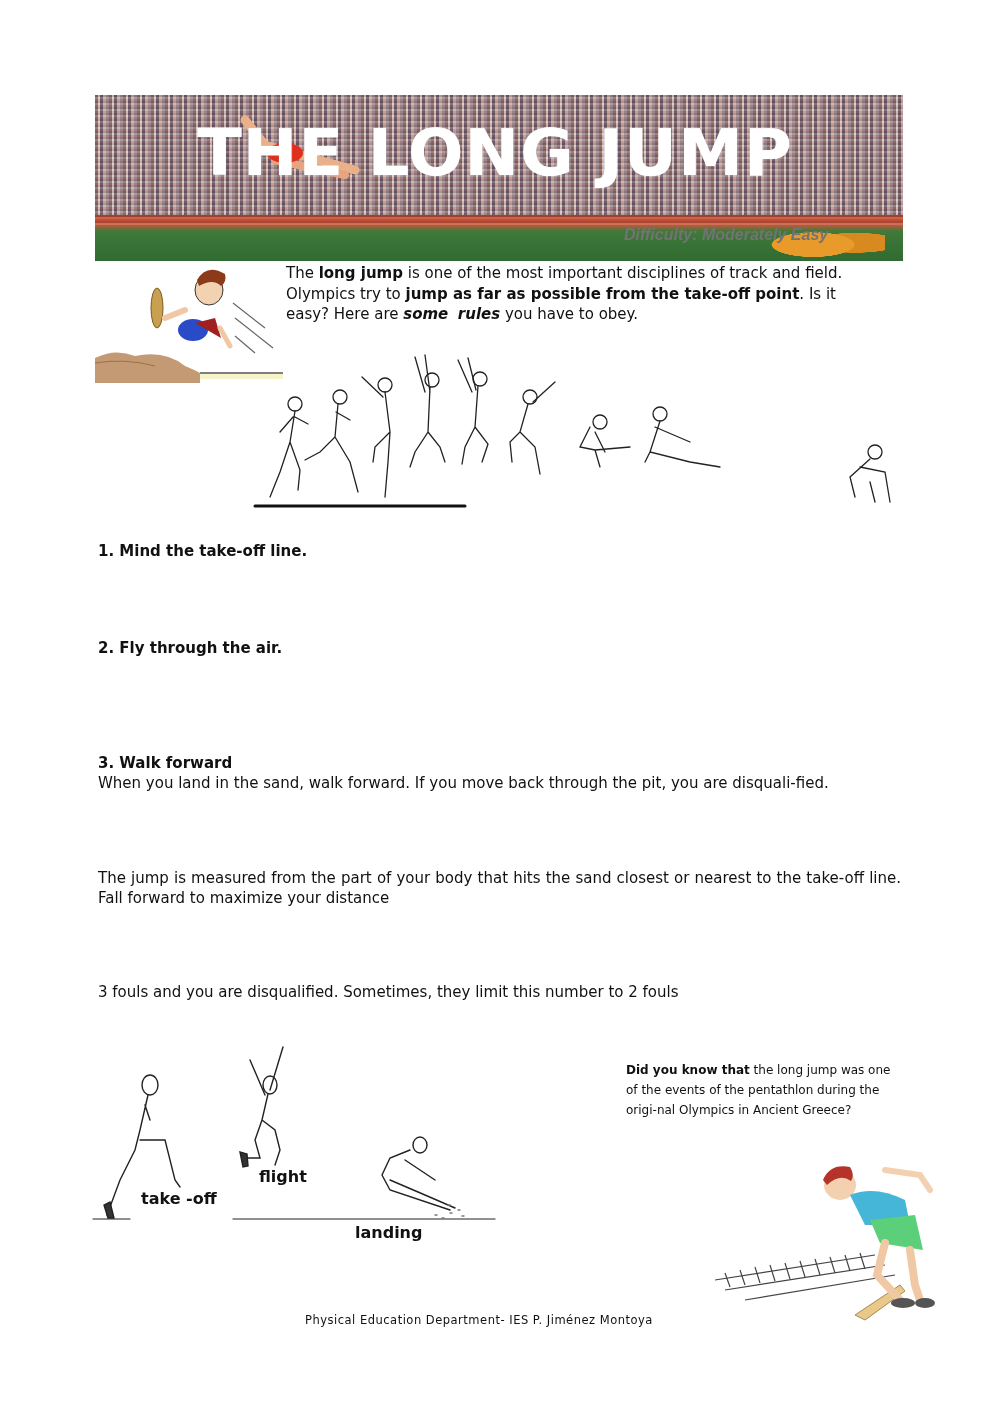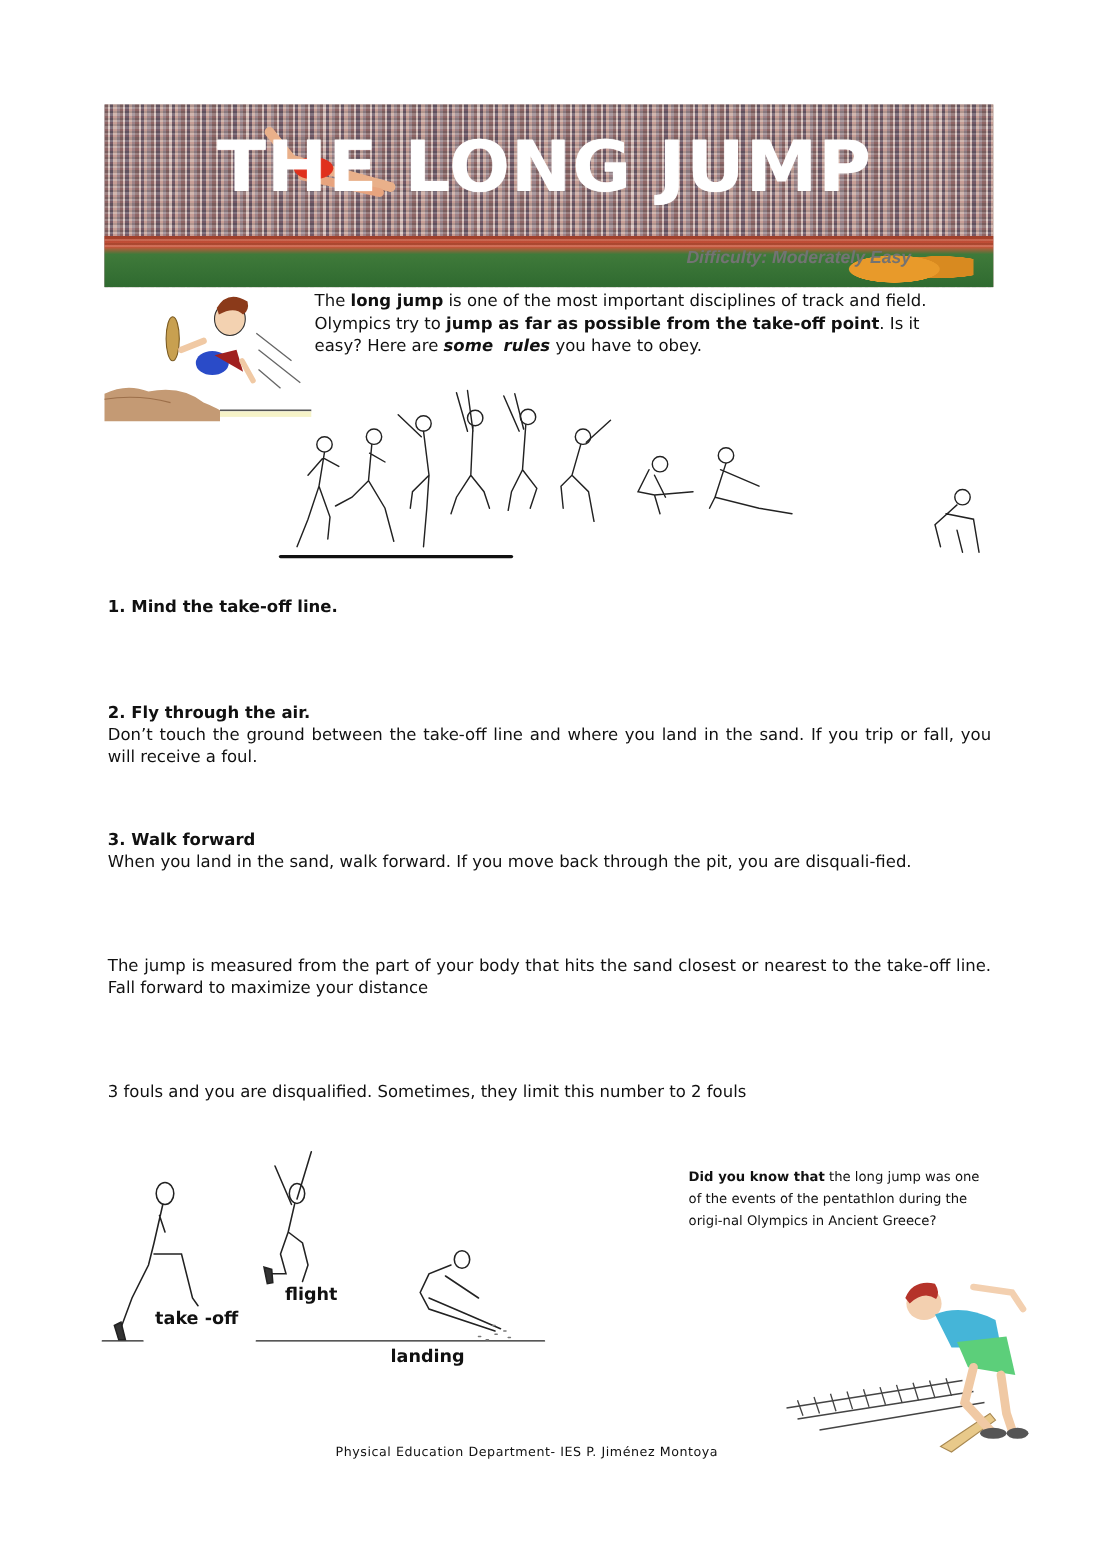--- a/index.html
+++ b/index.html
@@ -108,21 +108,20 @@
 
   <circle cx="625" cy="100" r="7"></circle>
     <path d="M620 107 L600 125 L605 145 M610 115 L635 120 L640 150 M620 130 L625 150"></path>
 </svg>
 
 <div class="abs rule" style="top:528px;margin-top:13px;">
   <div class="section-title">1. Mind the take-off line.</div>
 </div>
 <div class="abs rule" style="top:638px;">
   <div class="section-title">2. Fly through the air.</div>
-  <div class="section-body">Don’t touch the ground between the take-off line and where you land in the sand. If you trip or fall, you will receive a foul.</div>
 </div>
 <div class="abs rule" style="top:753px;">
   <div class="section-title">3. Walk forward</div>
   <div class="section-body">When you land in the sand, walk forward. If you move back through the pit, you are disquali-fied.</div>
 </div>
 <div class="abs rule" style="top:868px;">
   <div class="section-body">The jump is measured from the part of your body that hits the sand closest or nearest to the take-off line. Fall forward to maximize your distance</div>
 </div>
 <div class="abs rule" style="top:982px;">
   <div class="section-body">3 fouls and you are disqualified. Sometimes, they limit this number to 2 fouls</div>

